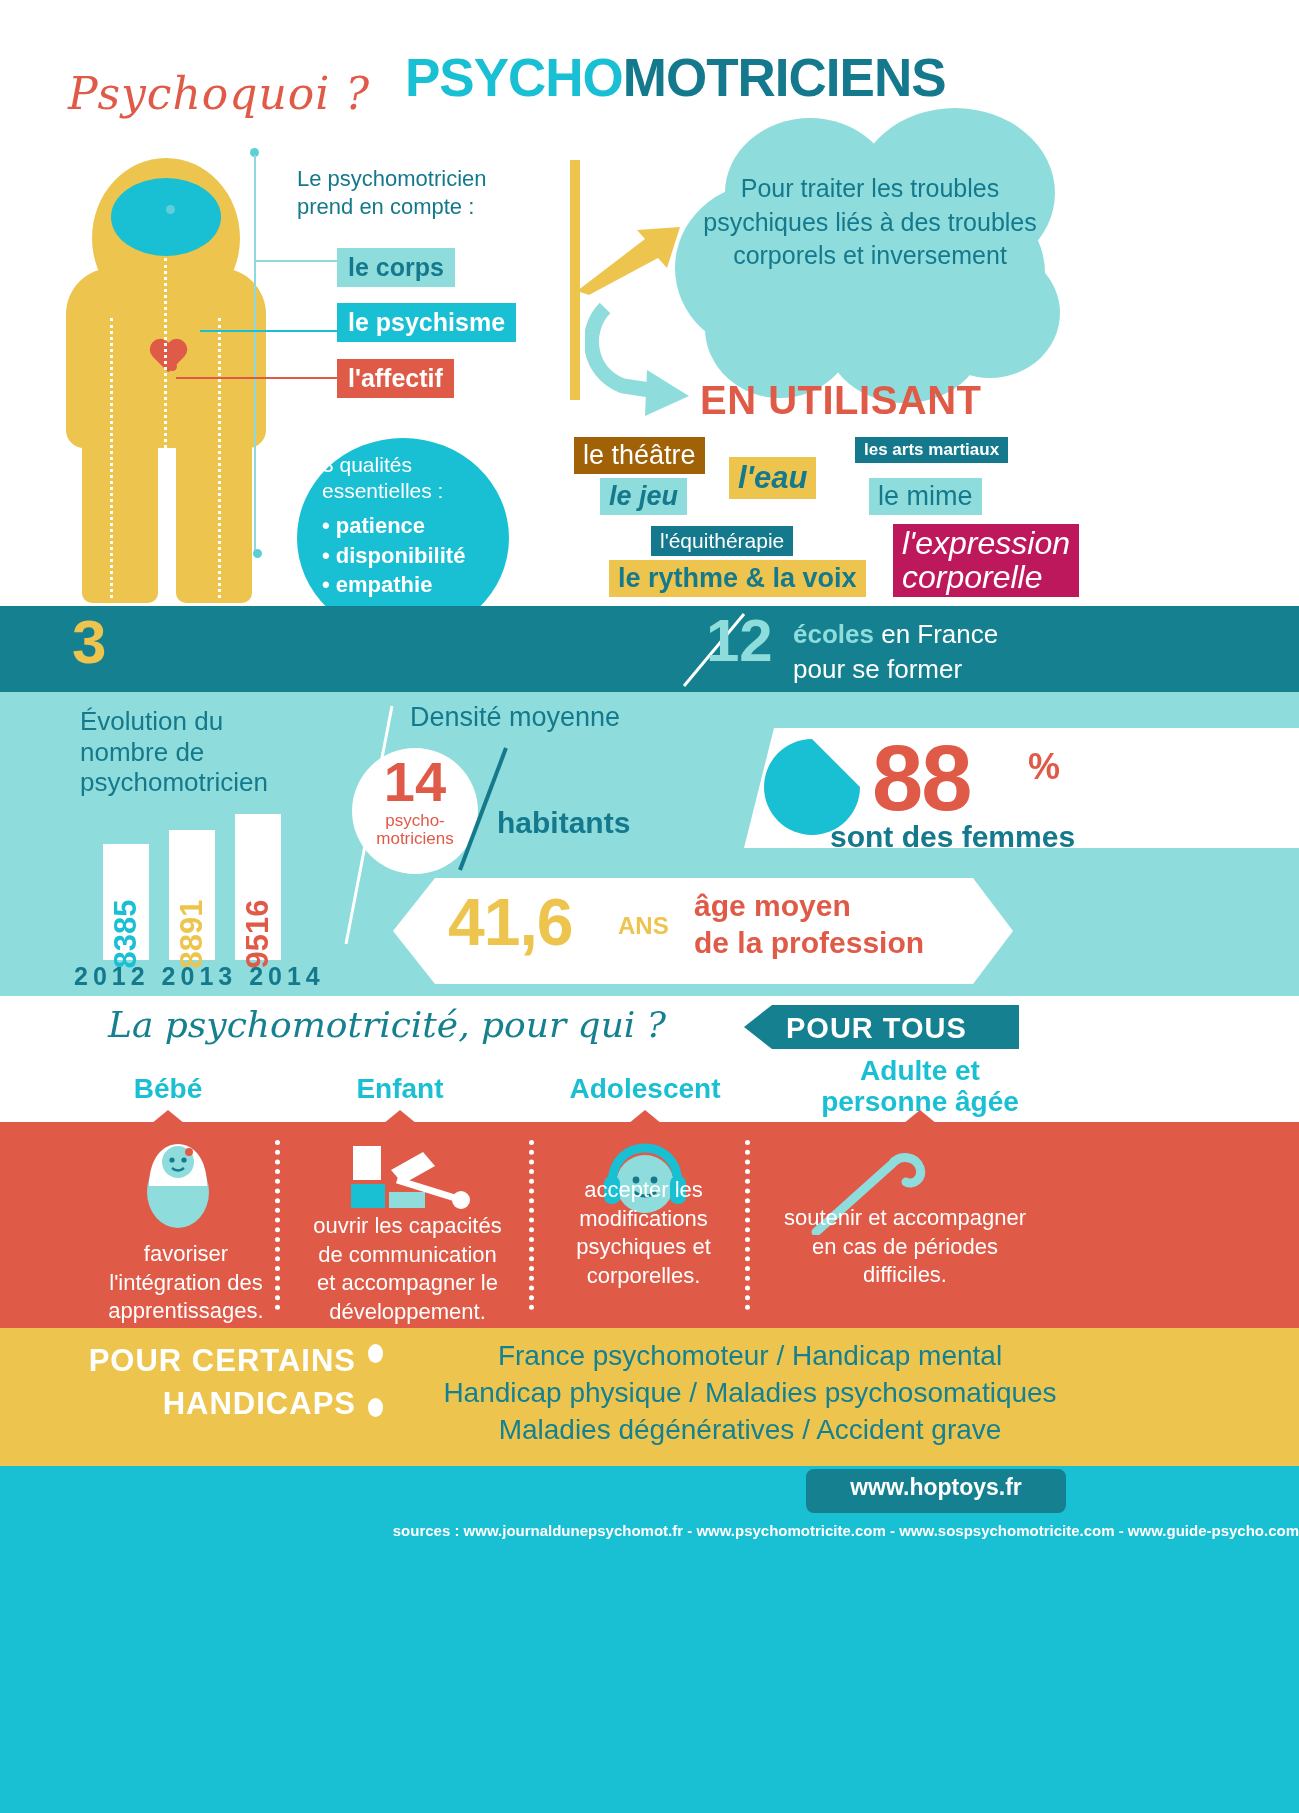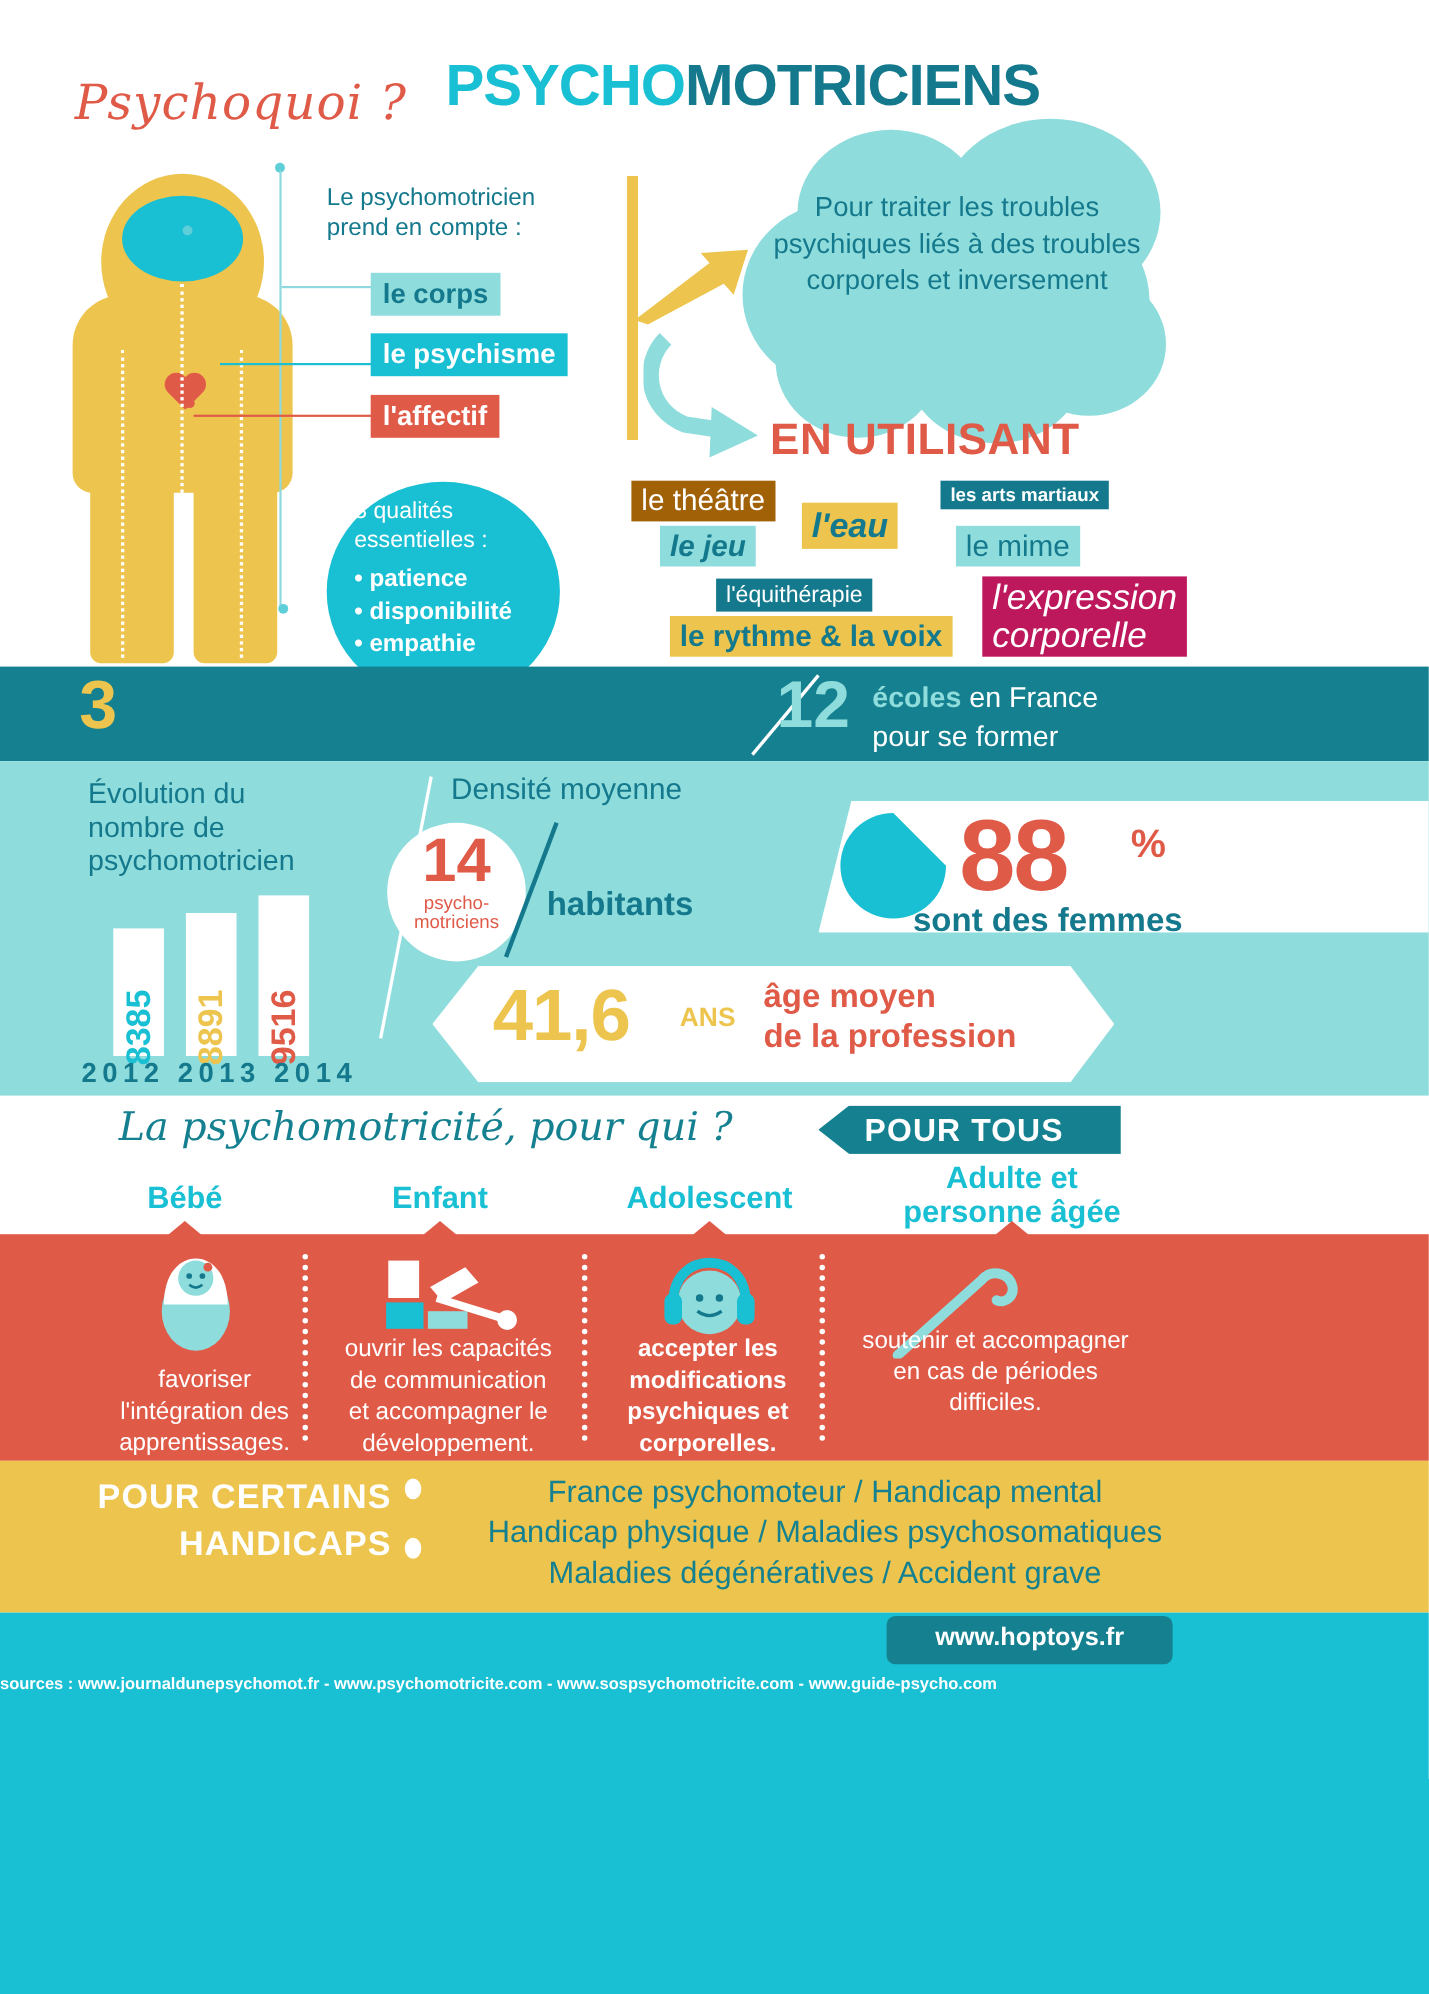--- a/index.html
+++ b/index.html
@@ -129,41 +129,41 @@
   .a4{left:790px;top:1056px;width:260px;}
 
   
   .band-red{position:absolute;left:0;top:1122px;width:1299px;height:206px;background:#e05a48;}
   .notch{position:absolute;top:1110px;width:0;height:0;border-left:17px solid transparent;
          border-right:17px solid transparent;border-bottom:14px solid #e05a48;}
   .vdots{position:absolute;top:1140px;width:0;height:170px;border-left:5px dotted #ffffff;}
   .redtxt{position:absolute;color:#ffffff;font-size:22px;text-align:center;line-height:1.3;}
   .r1{left:96px;top:1240px;width:180px;}
   .r2{left:295px;top:1212px;width:225px;}
-  .r3{left:551px;top:1212px;width:185px;font-weight:bold;}
+  .r3{left:551px;top:1176px;width:185px;}
   .r4{left:760px;top:1204px;width:290px;}
 
   
   .icons{position:absolute;top:1140px;}
 
   
   .band-yellow{position:absolute;left:0;top:1328px;width:1299px;height:138px;background:#edc54e;}
   .pc{position:absolute;left:66px;top:1340px;width:290px;text-align:right;font-size:31px;font-weight:bold;
       color:#ffffff;line-height:1.38;letter-spacing:1px;}
   .bullets{position:absolute;left:368px;top:1344px;}
   .bullets i{display:block;width:15px;height:19px;background:#ffffff;border-radius:50%;margin-bottom:35px;}
   .handi{position:absolute;left:400px;top:1338px;width:700px;text-align:center;font-size:28px;
          color:#15808f;line-height:1.32;}
 
   
   .band-cyan{position:absolute;left:0;top:1466px;width:1299px;height:347px;background:#19bfd3;}
   .hoptoys-shape{position:absolute;left:806px;top:1469px;width:260px;height:44px;background:#15808f;border-radius:8px;}
   .hoptoys{position:absolute;left:818px;top:1474px;width:236px;text-align:center;font-size:23px;
            font-weight:bold;color:#ffffff;}
-  .sources{position:absolute;left:0;top:1522px;width:1299px;text-align:left;font-size:15px;
+  .sources{position:absolute;left:0;top:1522px;width:1299px;text-align:right;font-size:15px;
            font-weight:bold;color:#ffffff;}
 </style>
 </head>
 <body>
 
 <div class="page">
 
   <div class="psychoquoi">Psychoquoi ?</div>
   <div class="title">
     <span class="a">PSYCHO</span><span class="b">MOTRICIENS</span>

